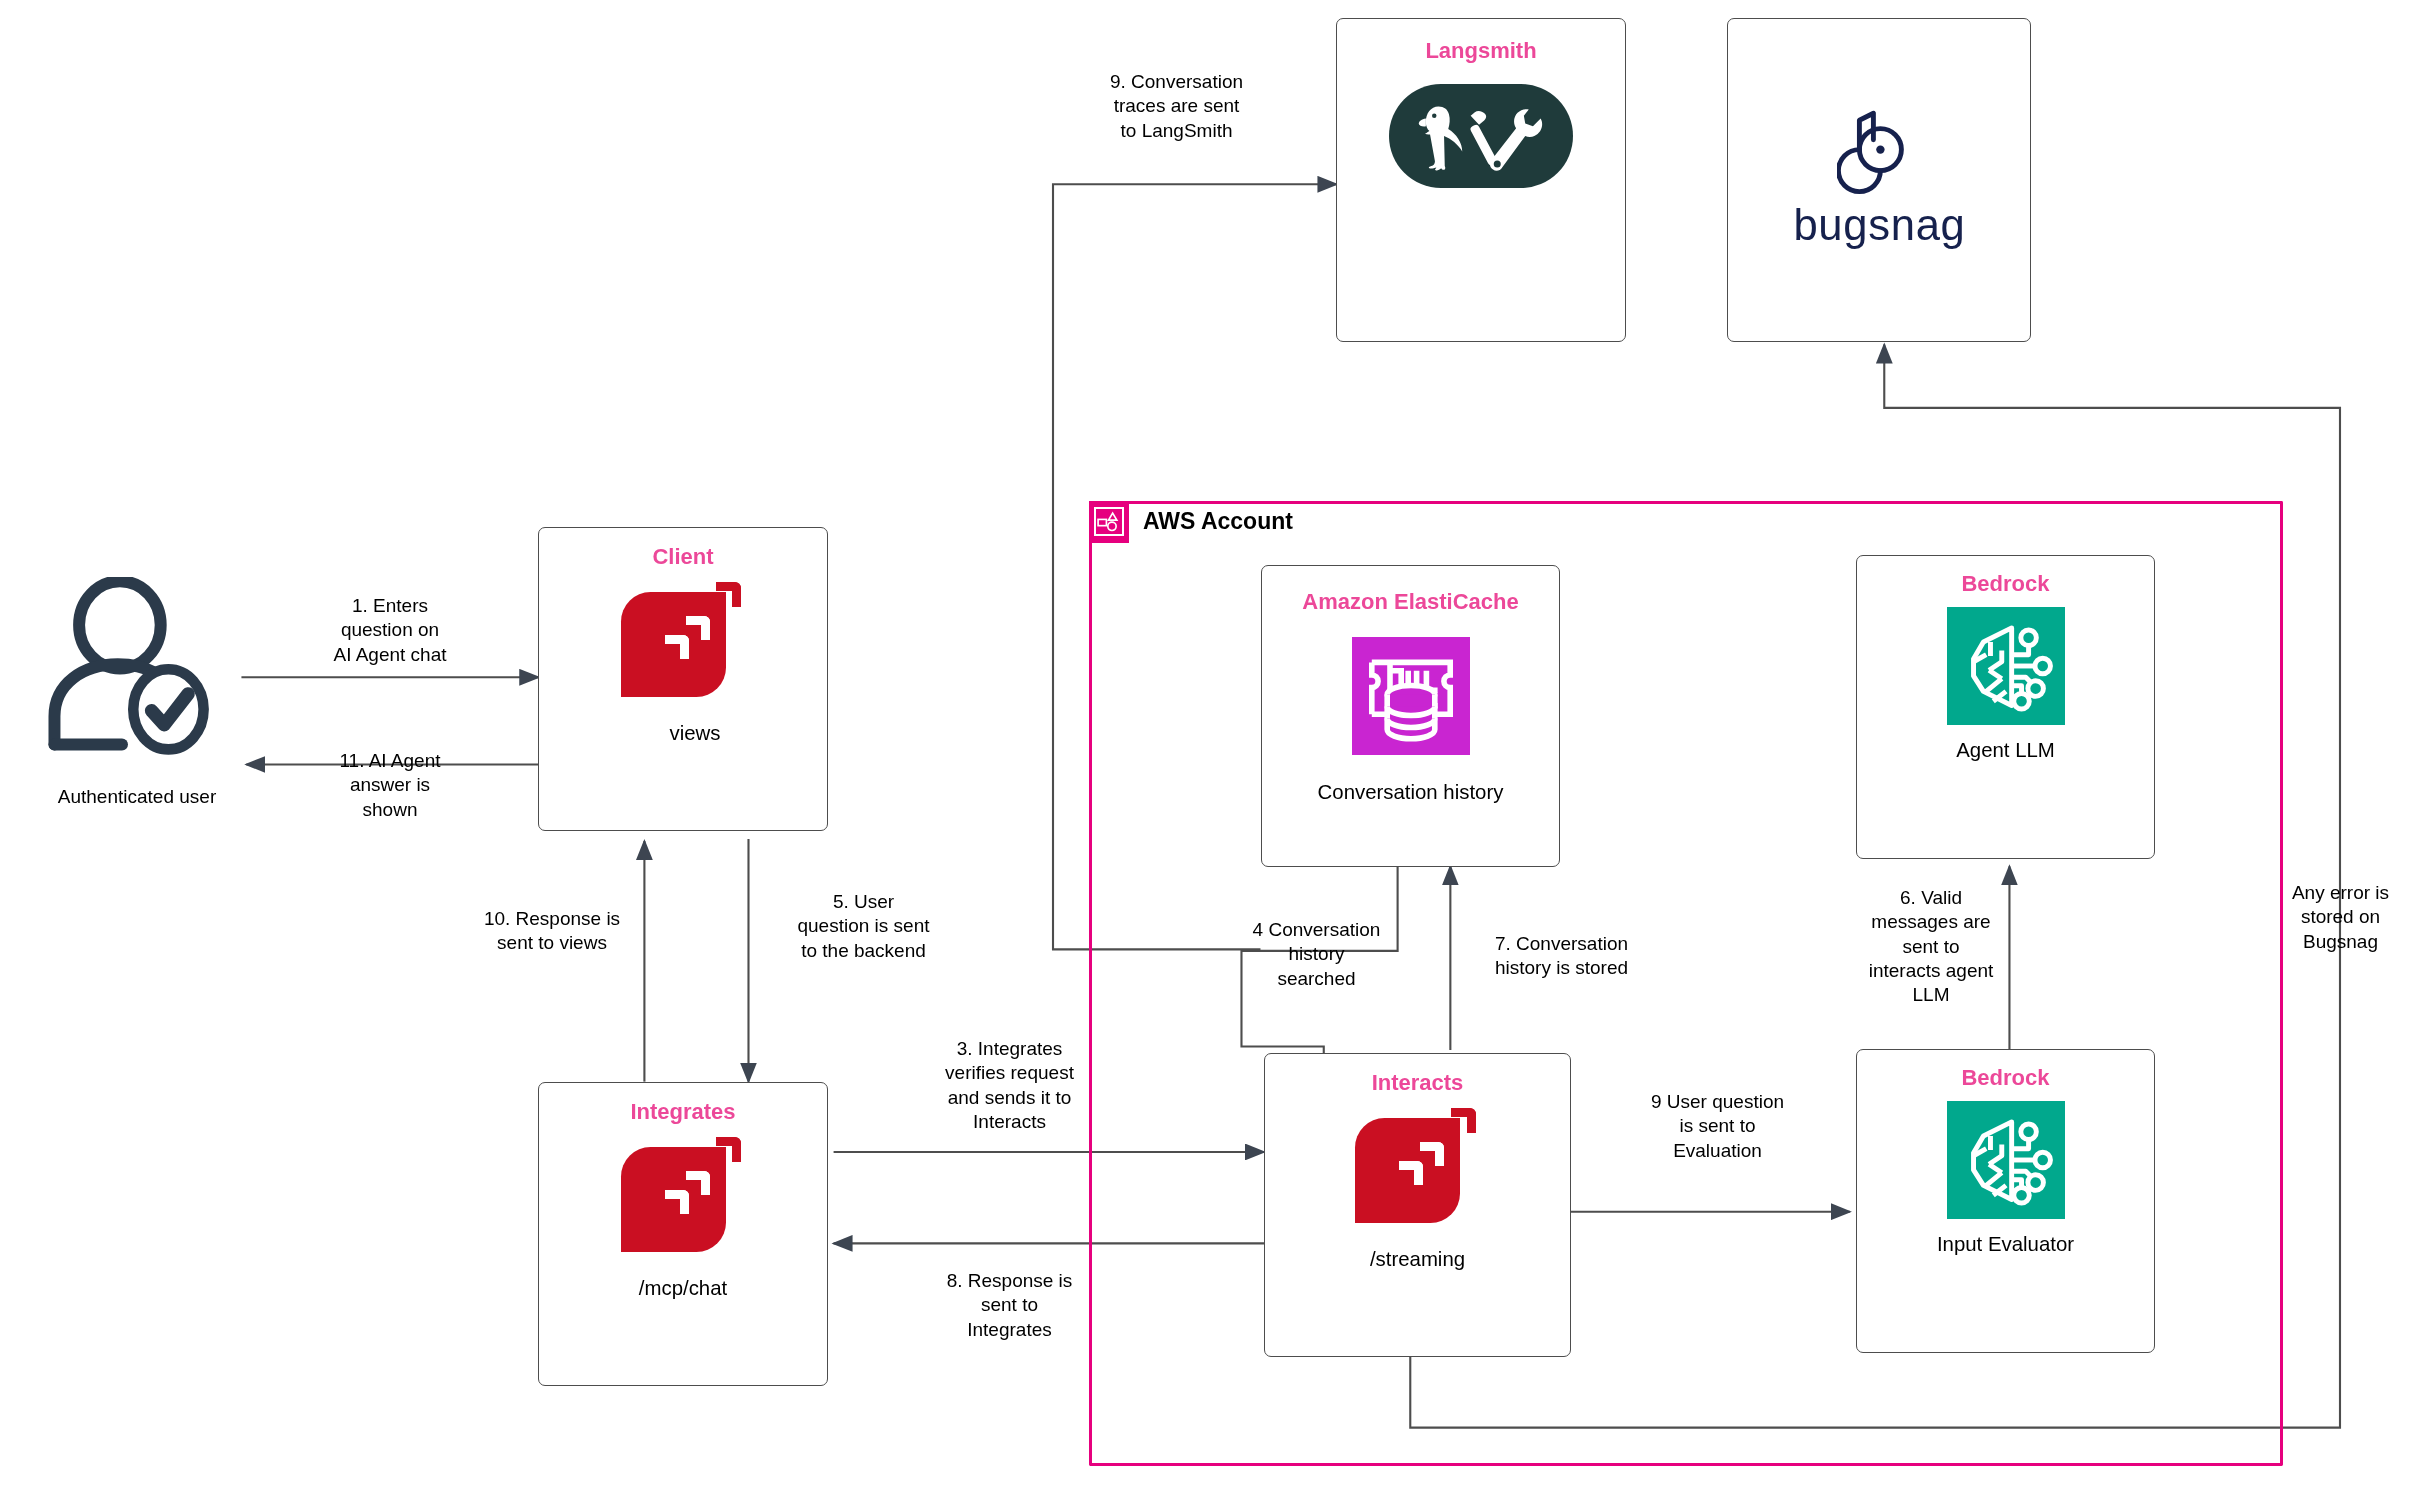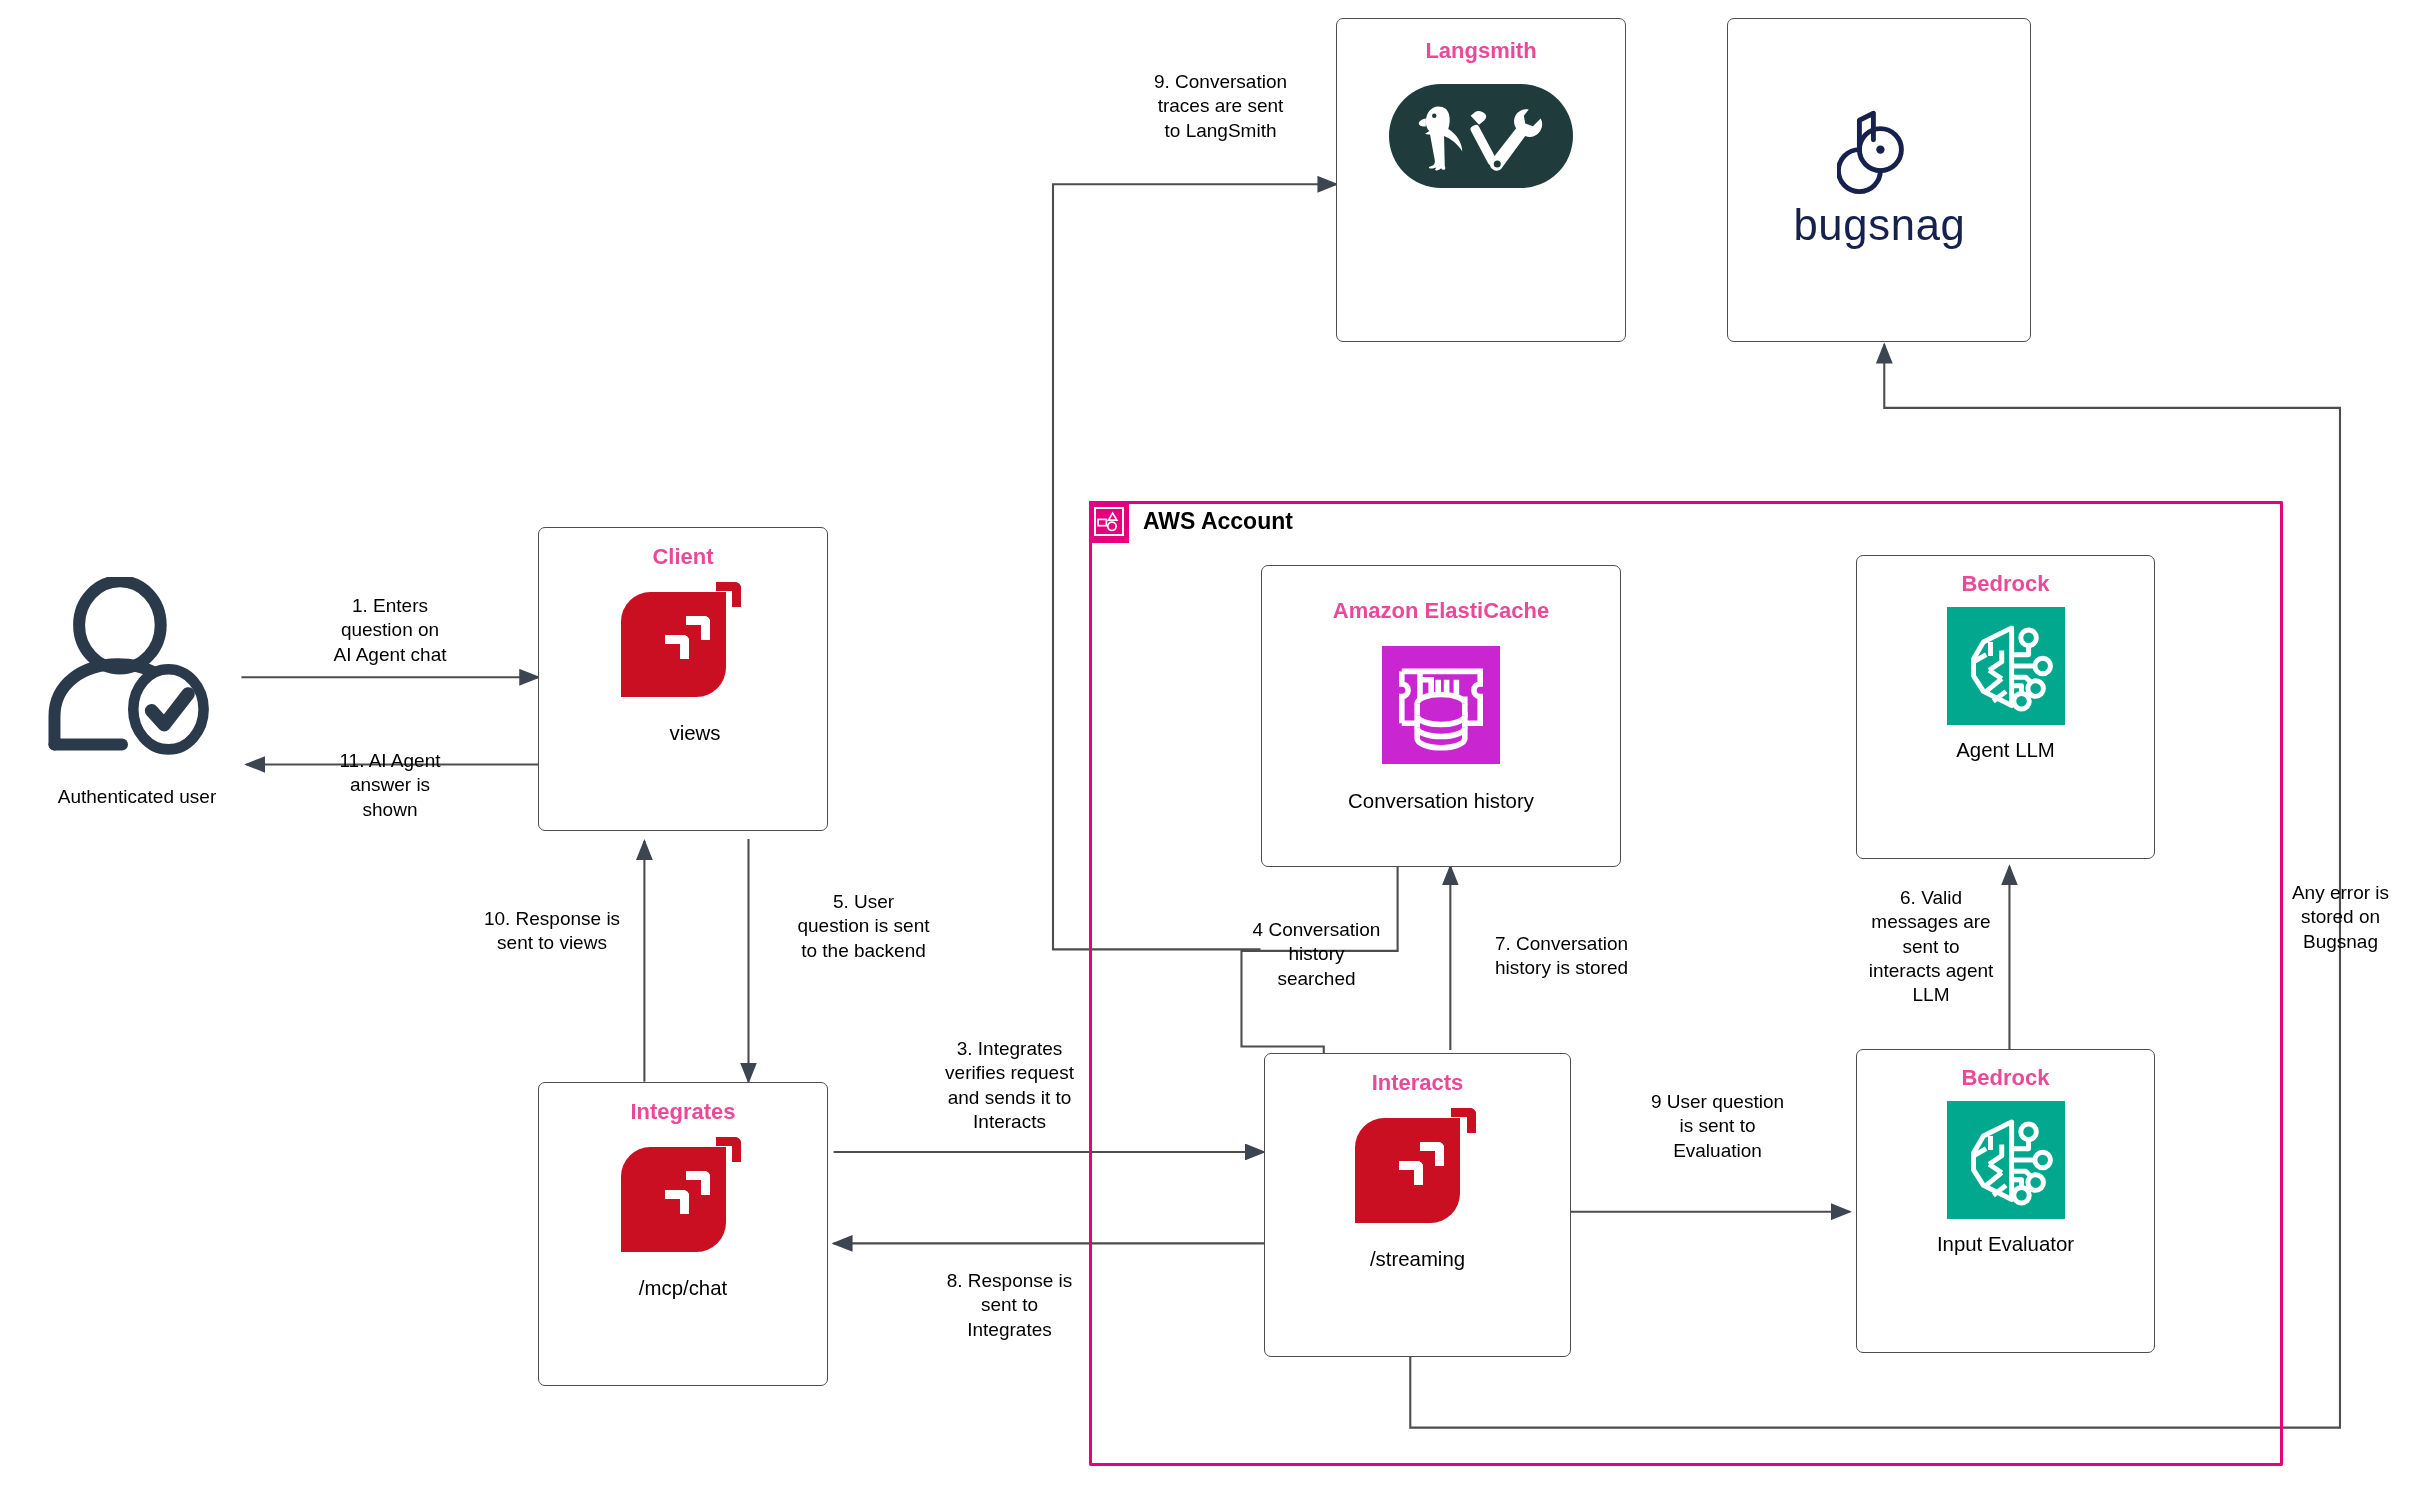--- a/index.html
+++ b/index.html
@@ -322,21 +322,21 @@
     <div class="node-title">Interacts</div>
     <div class="applogo" style="margin-top:12.7px;">
       <div class="body"></div>
         <div class="corner"></div>
       <div class="wc1"></div>
         <div class="wc2"></div>
     </div>
     <div class="node-caption" style="margin-top:15.5px;">/streaming</div>
   </div>
 
-  <div class="node" style="left:1261px; top:565px; width:360px; height:302px; padding-top:33px;gap:12px;">
+  <div class="node" style="left:1261px; top:565px; width:299px; height:302px; padding-top:24px;gap:12px;">
     <div class="node-title">Amazon ElastiCache</div>
     <div class="tile magenta" style="margin-top:11.3px;">
       <svg width="98" height="98" viewBox="0 0 140 140" xmlns="http://www.w3.org/2000/svg">
         <g fill="none" stroke="#ffffff" stroke-width="8">
           <path d="M14 22 L126 22 L126 40 A9 9 0 0 0 126 58 L126 96 L100 96
                    M14 96 L40 96 L40 22"></path>
           <path d="M14 22 L14 40 A9 9 0 0 1 14 58 L14 96"></path>
           <path d="M40 34 L56 34 L56 62 M66 34 L66 56 M78 34 L78 56 M92 34 L92 62 L108 62"></path>
           <path d="M40 84 L56 84 M108 84 L96 84"></path>
         </g>
@@ -433,21 +433,21 @@
   <div class="edge-label" style="left:1612px; top:1090px; width:211px;">9 User question
 is sent to
 Evaluation</div>
 
   <div class="edge-label" style="left:1829px; top:886px; width:204px;">6. Valid
 messages are
 sent to
 interacts agent
 LLM</div>
 
-  <div class="edge-label" style="left:1108px; top:70px; width:225px;">9. Conversation
+  <div class="edge-label" style="left:1064px; top:70px; width:225px;">9. Conversation
 traces are sent
 to LangSmith</div>
 
   <div class="edge-label" style="left:2265px; top:881px; width:151px;">Any error is
 stored on
 Bugsnag</div>
 
 </div>
 
 

